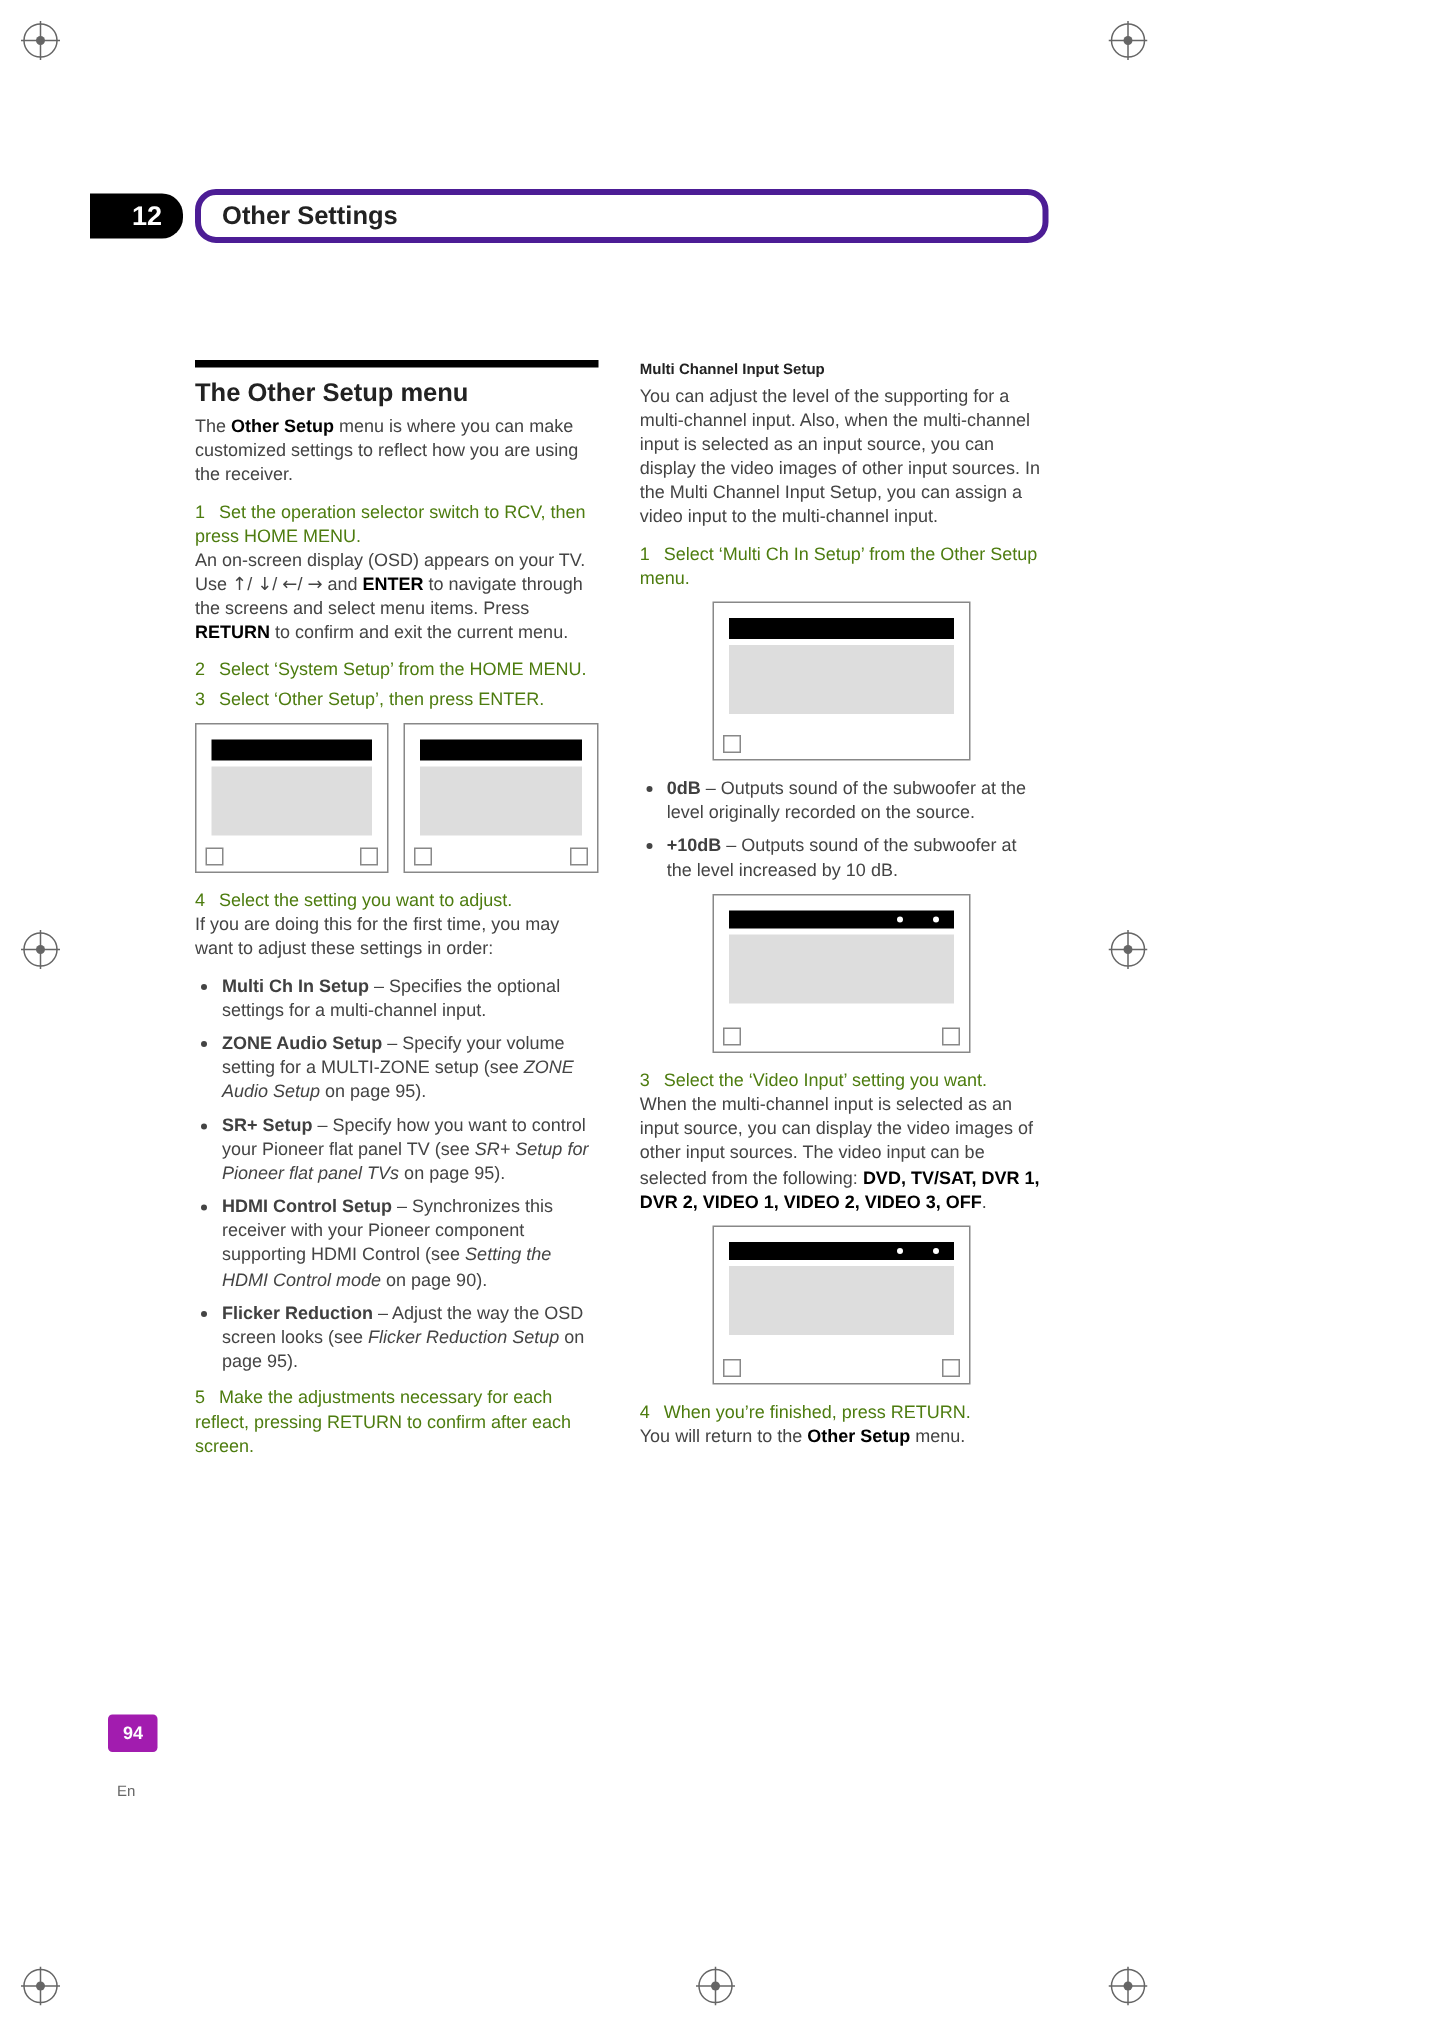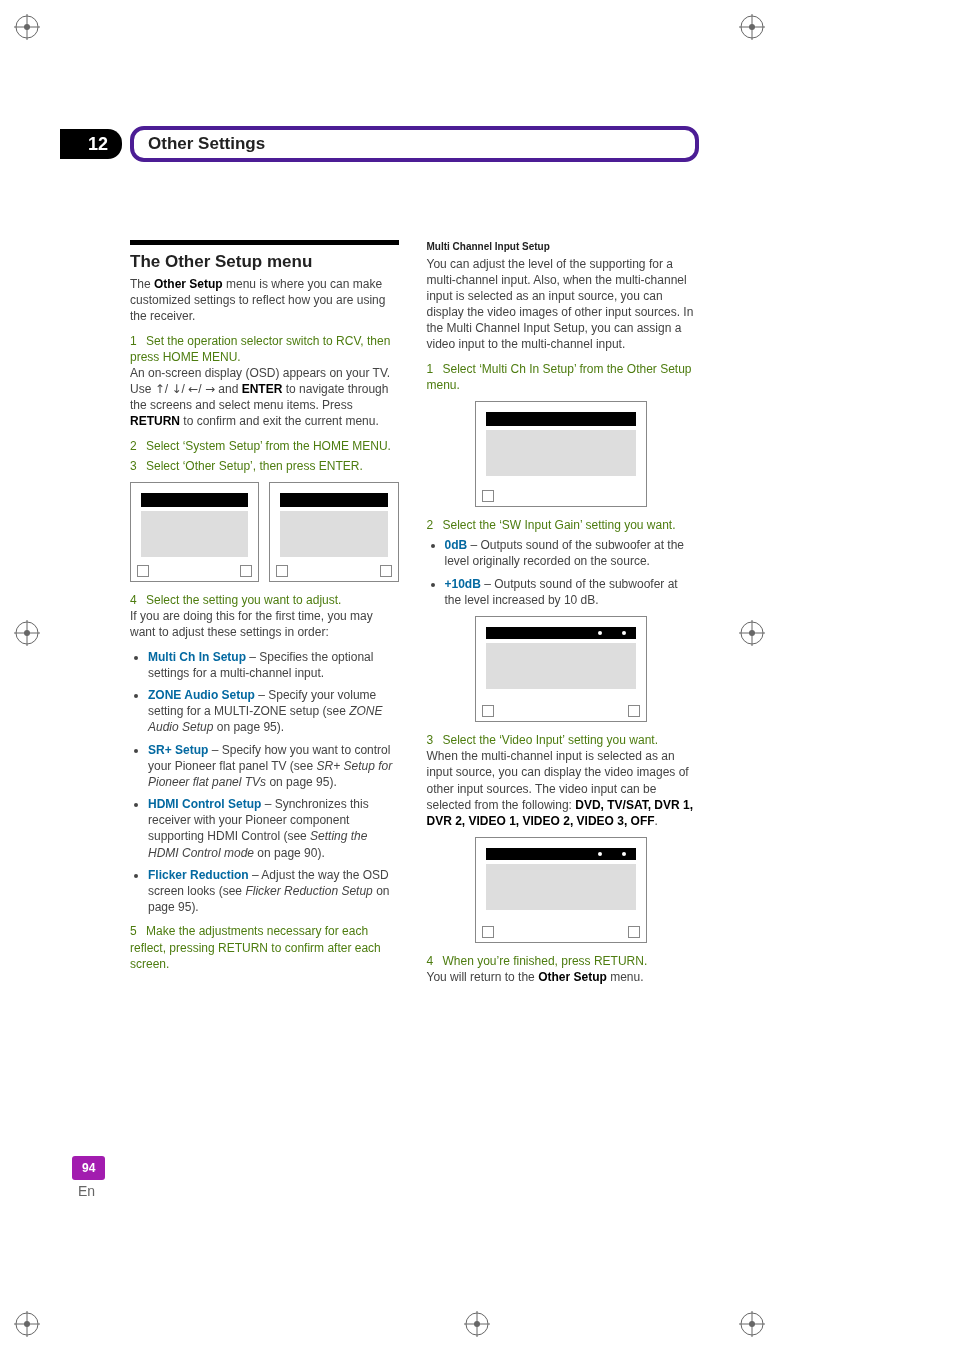--- a/index.html
+++ b/index.html
@@ -87,21 +87,21 @@
   }
   p { margin: 0 0 8px 0; color:#444; }
   .b { font-weight: 700; color:#000; }
   .i { font-style: italic; }
 
   .step { font-weight: 400; color:#4d7c0f; margin-top:4px; }
   .step .num { display:inline-block; width:16px; }
 
   ul.bul { margin: 4px 0 8px 18px; padding:0; color:#444; }
   ul.bul li { margin-bottom: 6px; }
-  ul.bul li .lead { font-weight:700; color:#0369a1; }
+  ul.bul li .lead { font-weight:700; color:#404040; }
 
   
   .osd-row { display:flex; gap:10px; margin:8px 0 10px 0; }
   .osd {
     border: 1px solid #888;
     width: 160px;
     height: 98px;
     position: relative;
     background:#fff;
   }
@@ -152,23 +152,23 @@
     background:#a21caf;
     color:#fff;
     font-weight:700;
     font-size:12px;
     padding:4px 10px;
     border-radius:3px;
     display:inline-block;
   }
   .footer .lang {
     color:#666;
-    font-size:14px;
+    font-size:10px;
     display:block;
-    margin-top:2px;
+    margin-top:20px;
     padding-left:6px;
   }
 </style>
 </head>
 <body>
 
 <div class="page">
 
   <div class="reg tl">
       <svg viewBox="0 0 26 26">
@@ -288,21 +288,20 @@
       <p>You can adjust the level of the supporting for a multi-channel input. Also, when the multi-channel input is selected as an input source, you can display the video images of other input sources. In the Multi Channel Input Setup, you can assign a video input to the multi-channel input.</p>
 
       <div class="step"><span class="num">1</span><span>Select ‘Multi Ch In Setup’ from the Other Setup menu.</span></div>
       <div class="osd small hide-r">
         <div class="band"></div>
           <div class="fill"></div>
         <div class="corner l"></div>
 
       </div>
 
-      <div class="step"><span class="num">2</span><span>Select the ‘SW Input Gain’ setting you want.</span></div>
       <ul class="bul">
         <li><span class="lead">0dB</span><span> – Outputs sound of the subwoofer at the level originally recorded on the source.</span></li>
         <li><span class="lead">+10dB</span><span> – Outputs sound of the subwoofer at the level increased by 10 dB.</span></li>
       </ul>
       <div class="osd small">
         <div class="band2">
             <span class="dot"></span>
             <span class="dot"></span>
           </div>
           <div class="fill"></div>

